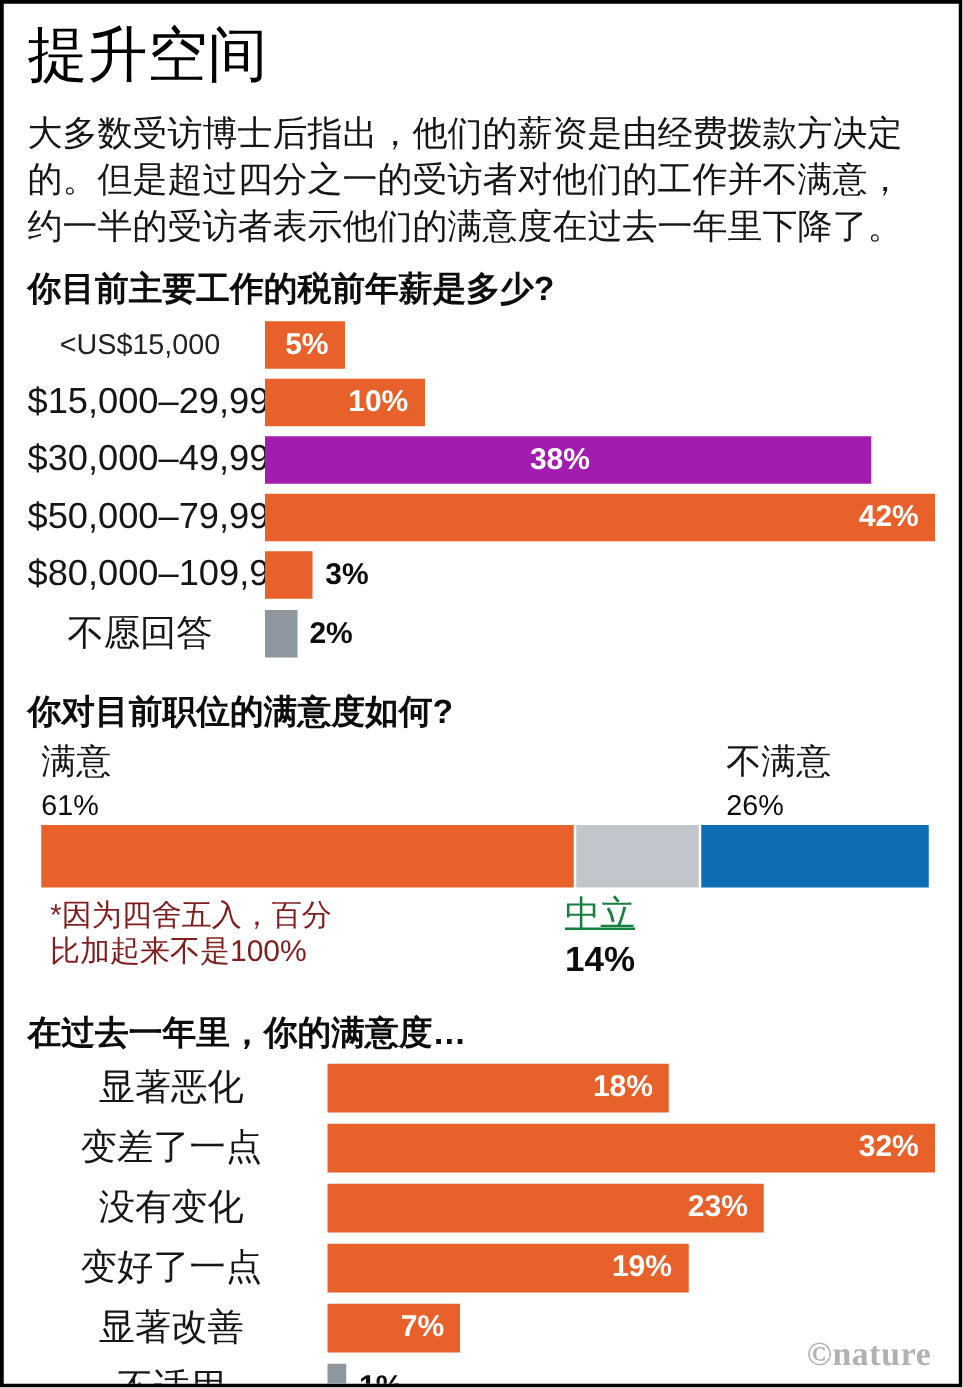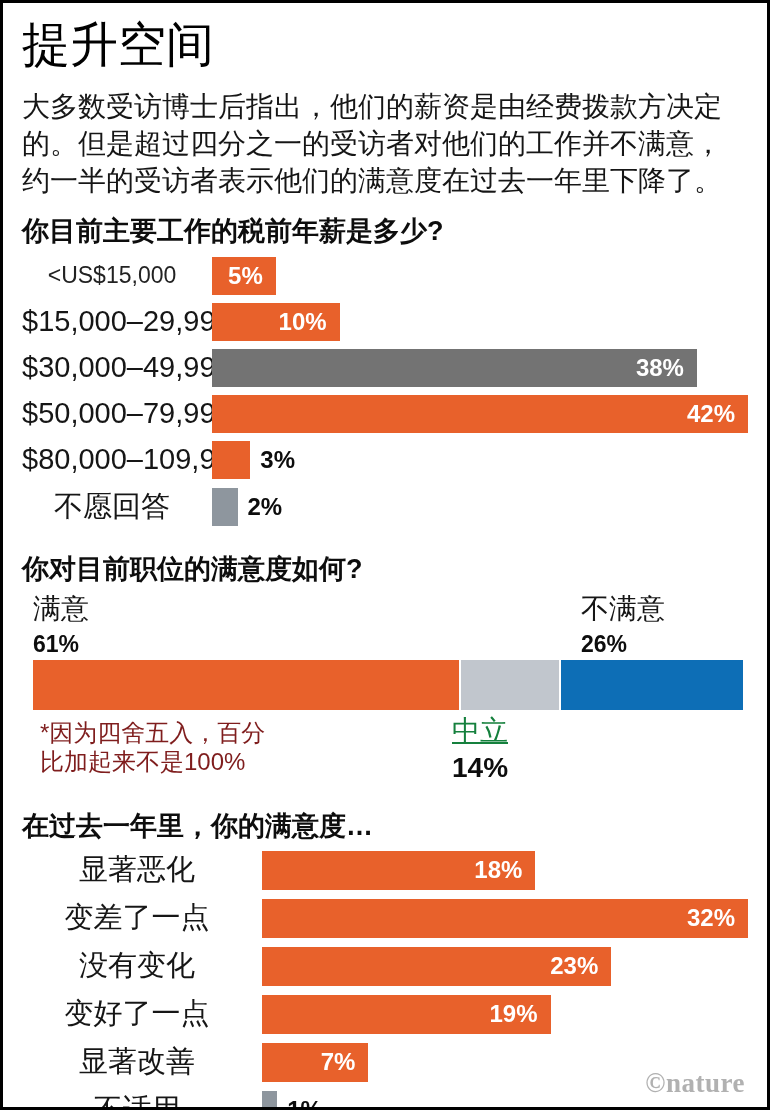--- a/index.html
+++ b/index.html
@@ -49,21 +49,21 @@
     color:#fff;font-weight:700;font-size:24px;padding-right:13px;white-space:nowrap;
   }
   .val-out{
     color:#0d0d0d;font-weight:700;font-size:24px;margin-left:10px;white-space:nowrap;
   }
 
   
   .stacked-wrap{position:relative;margin-left:11px;width:710px;height:186px;}
   .seg-label{position:absolute;top:0;}
   .seg-label .seg-name{font-size:28px;color:#161616;line-height:1.1;}
-  .seg-label .seg-pct{font-size:23px;font-weight:700;color:#0d0d0d;margin-top:6px;}
+  .seg-label .seg-pct{font-size:23px;font-weight:400;color:#0d0d0d;margin-top:6px;}
   .seg-label.sat{left:0;}
   .seg-label.dissat{left:520px;margin-left:28px;}
   .stackbar{
     position:absolute;left:0;top:66px;width:710px;height:50px;
     display:flex;gap:2px;
   }
   .stackbar .seg{height:100%;}
   .footnote{
     position:absolute;left:7px;top:124px;
     font-size:24px;line-height:29px;color:#7f1d1d;
@@ -102,21 +102,21 @@
           <div class="bar-label zh">$15,000–29,999</div>
           <div class="track">
             <div class="bar" style="width: 23.8095%; background: rgb(232, 97, 43);">
               <span class="val-in">10%</span>
             </div>
           </div>
         </div>
         <div class="bar-row">
           <div class="bar-label zh">$30,000–49,999</div>
           <div class="track">
-            <div class="bar" style="width: 90.4762%; background: #737373;">
+            <div class="bar" style="width: 90.4762%; background: #a21caf; justify-content: center;">
               <span class="val-in">38%</span>
             </div>
           </div>
         </div>
         <div class="bar-row">
           <div class="bar-label zh">$50,000–79,999</div>
           <div class="track">
             <div class="bar" style="width: 100%; background: rgb(232, 97, 43);">
               <span class="val-in">42%</span>
             </div>

